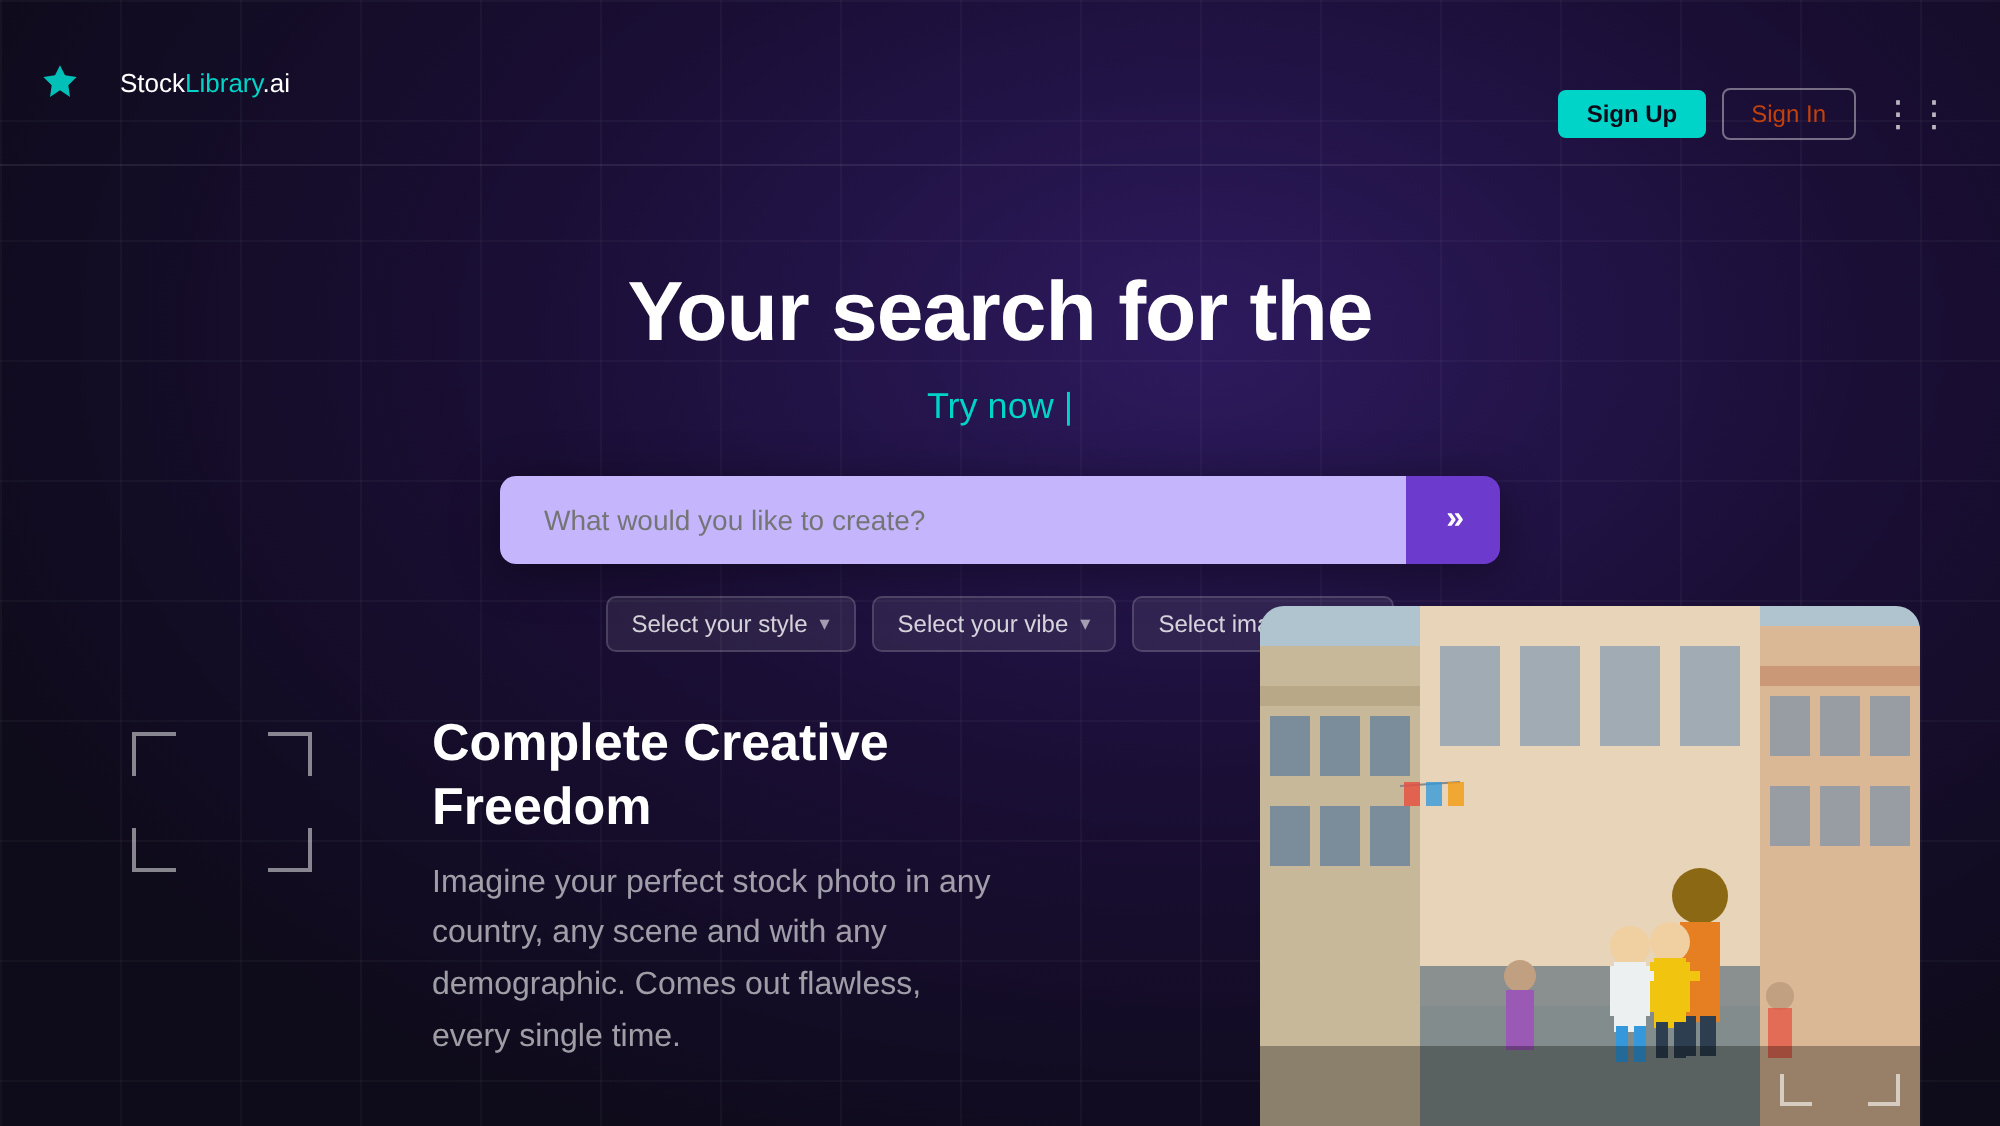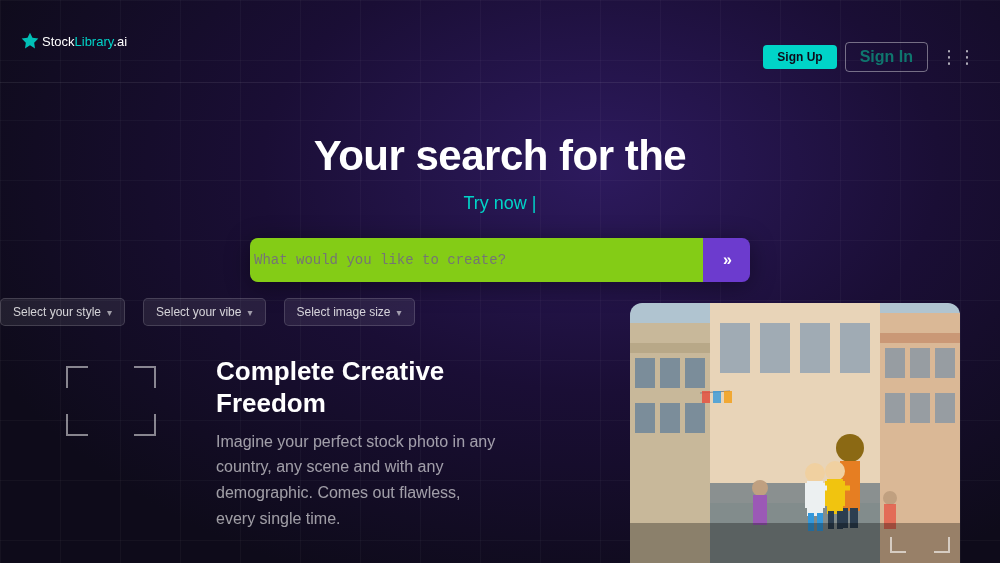--- a/index.html
+++ b/index.html
@@ -40,21 +40,21 @@
       display: flex;
       align-items: center;
       justify-content: space-between;
       padding: 10px 20px;
       border-bottom: 1px solid rgba(255,255,255,0.08);
     }
 
     .logo-area {
       display: flex;
       align-items: center;
-      gap: 2px;
+      gap: 20px;
     }
 
     .logo-icon {
       width: 20px;
       height: 20px;
     }
 
     .logo-text {
       font-size: 13px;
       color: #fff;
@@ -78,27 +78,26 @@
       border: none;
       border-radius: 4px;
       padding: 5px 14px;
       font-size: 12px;
       font-weight: 600;
       cursor: pointer;
     }
 
     .btn-signin {
       background: transparent;
-      color: #0f766e;
+      color: #c2410c;
       border: 1px solid rgba(255,255,255,0.4);
       border-radius: 4px;
       padding: 5px 14px;
-      font-size: 16px;
-      cursor: pointer;
-      font-weight: bold;
+      font-size: 12px;
+      cursor: pointer;
     }
 
     .grid-icon {
       color: rgba(255,255,255,0.7);
       font-size: 18px;
       cursor: pointer;
       padding: 4px;
     }
 
     
@@ -135,27 +134,26 @@
     .search-bar {
       display: flex;
       width: 500px;
       border-radius: 8px;
       overflow: hidden;
       box-shadow: 0 4px 24px rgba(0,0,0,0.4);
     }
 
     .search-input {
       flex: 1;
-      padding: 14px 4px;
+      padding: 14px 22px;
       font-size: 14px;
       color: #333;
       border: none;
       outline: none;
-      background: #84cc16;
-      font-family: Liberation Mono, monospace;
+      background: #c4b5fd;
     }
 
     .search-btn {
       background: #6c3bce;
       color: #fff;
       border: none;
       padding: 0 20px;
       font-size: 18px;
       cursor: pointer;
       display: flex;
@@ -165,22 +163,22 @@
 
     .search-btn .arrows {
       font-size: 16px;
       font-weight: bold;
       letter-spacing: -2px;
     }
 
     
     .filter-row {
       display: flex;
-      justify-content: flex-start;
-      gap: 18px;
+      justify-content: center;
+      gap: 8px;
       margin-bottom: 20px;
     }
 
     .filter-dropdown {
       background: rgba(255,255,255,0.08);
       color: rgba(255,255,255,0.8);
       border: 1px solid rgba(255,255,255,0.15);
       border-radius: 5px;
       padding: 6px 12px;
       font-size: 12px;

